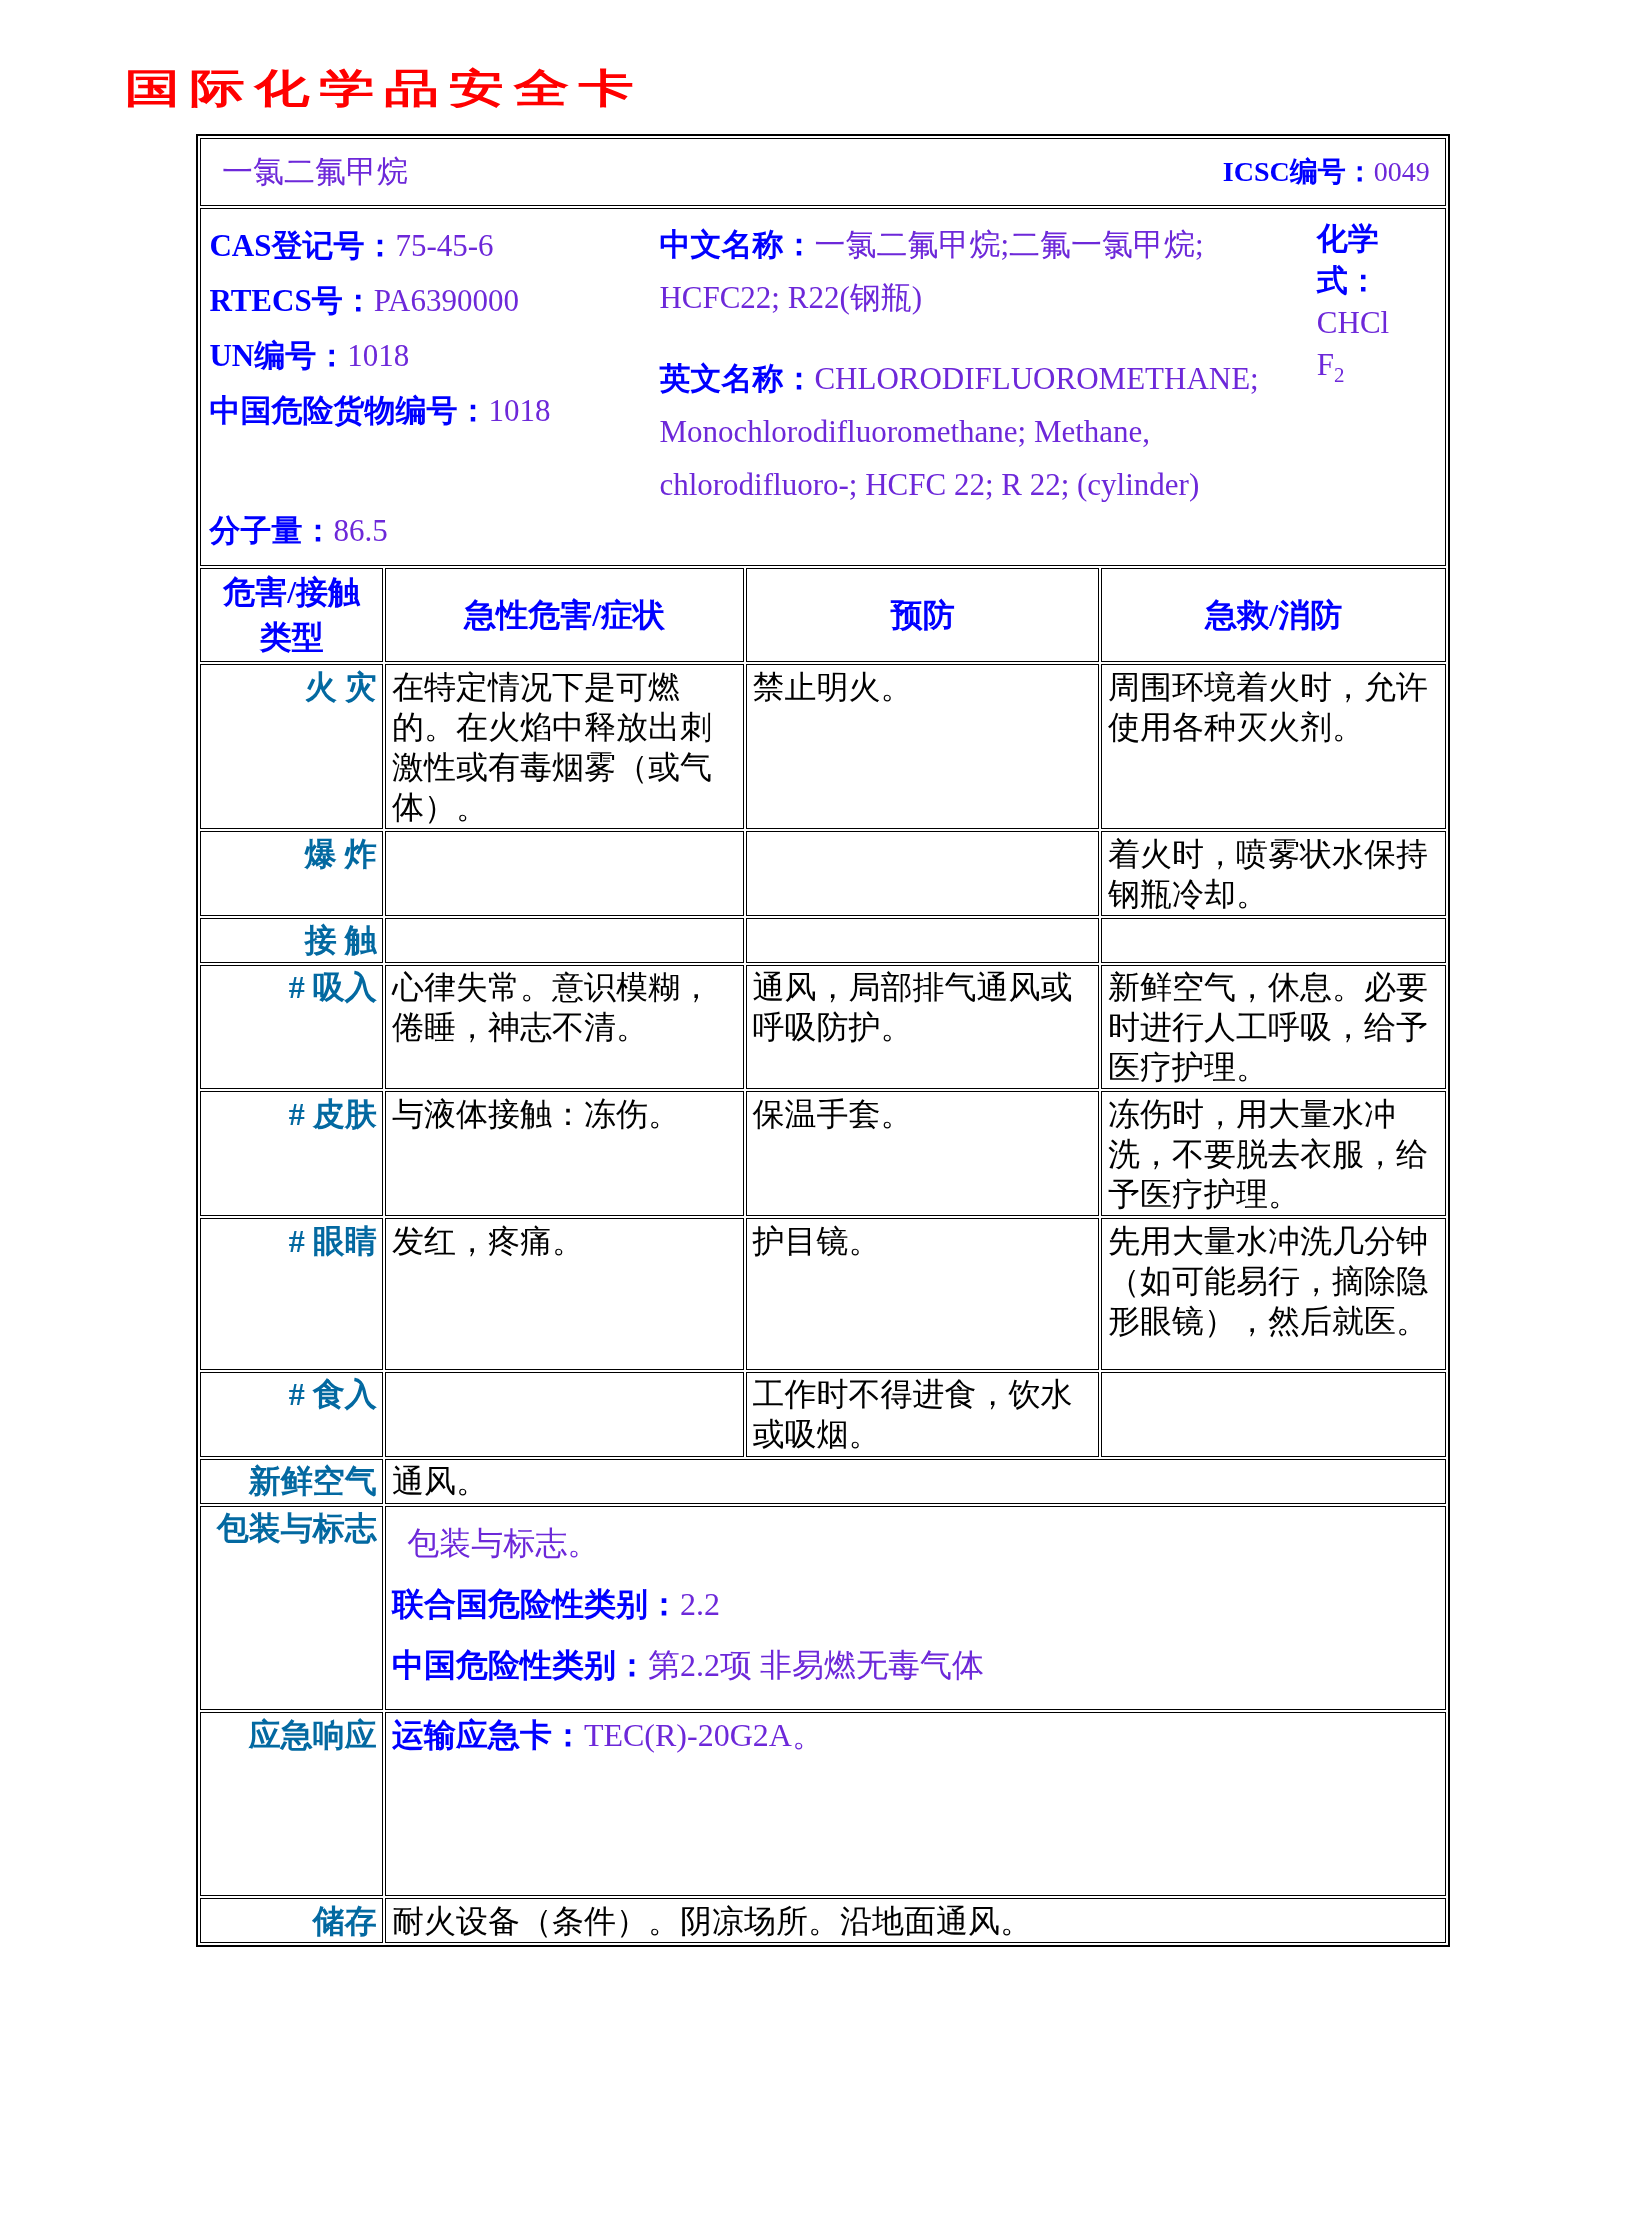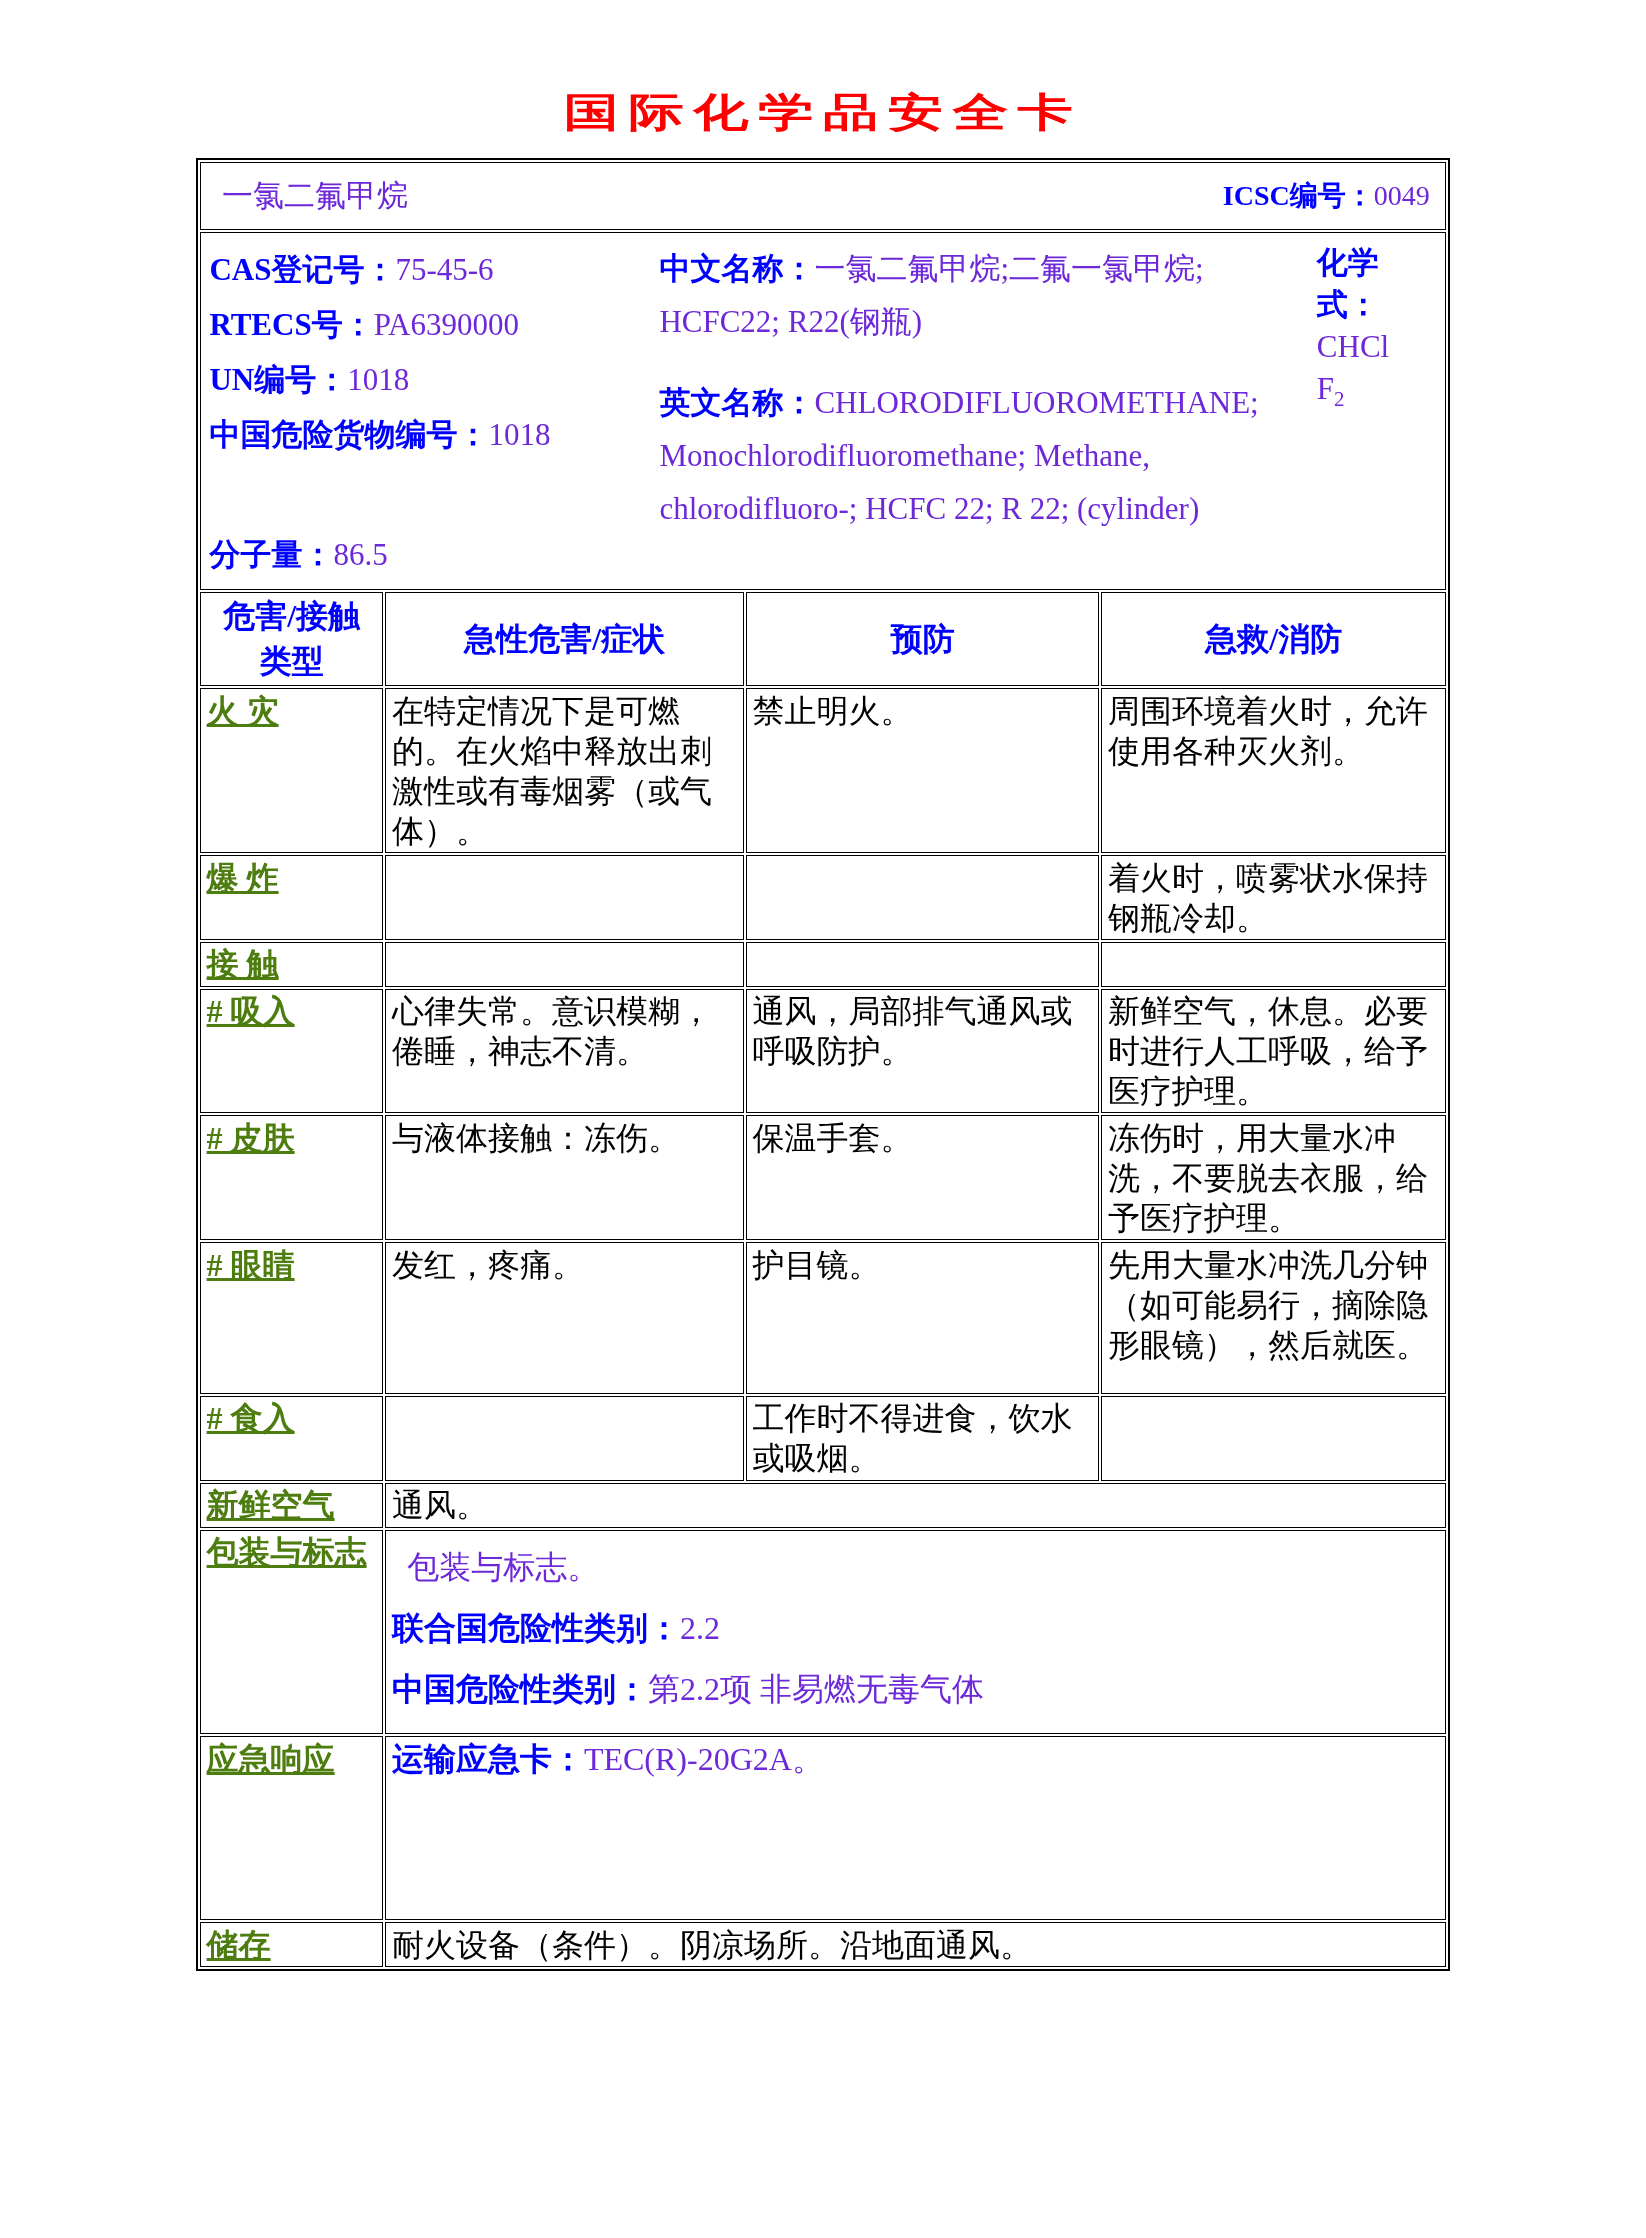--- a/index.html
+++ b/index.html
@@ -8,22 +8,21 @@
     width: 1647px;
     height: 2239px;
     background: #ffffff;
     font-family: "Liberation Serif", "DejaVu Serif", serif;
     color: #000000;
     overflow: hidden;
   }
   
   .title-wrap {
     width: 1254px;
-    margin: 85px 0 0 196px;
-    text-align: center;
+    margin: 61px 0 0 196px;
     white-space: nowrap;
   }
   .doc-title {
     display: inline-block;
     font-size: 40px;
     font-weight: bold;
     color: #ff0000;
     letter-spacing: 7px;
     transform: scaleX(1.38);
     transform-origin: center;
@@ -105,28 +104,27 @@
   tr.h-hdr td {
     text-align: center;
     vertical-align: middle;
     color: #0000ff;
     font-weight: bold;
     font-size: 32px;
     line-height: 1.4;
   }
   
   td.lbl {
-    text-align: left;
+    text-align: right;
     vertical-align: middle;
-    color: #4d7c0f;
+    color: #0369a1;
     font-weight: bold;
     font-size: 32px;
     line-height: 1.25;
     padding: 1.4px 2.8px;
-    text-decoration: underline;
   }
   td.content { font-size: 32px; }
   td.vmid { vertical-align: middle; }
 
   
   .pack-cell { display: flex; flex-direction: column; justify-content: flex-start; gap: 21px; padding-top: 15.3px; }
   .pack-cell .indent1 { padding-left: 15.3px; }
 </style>
 </head>
 <body>

